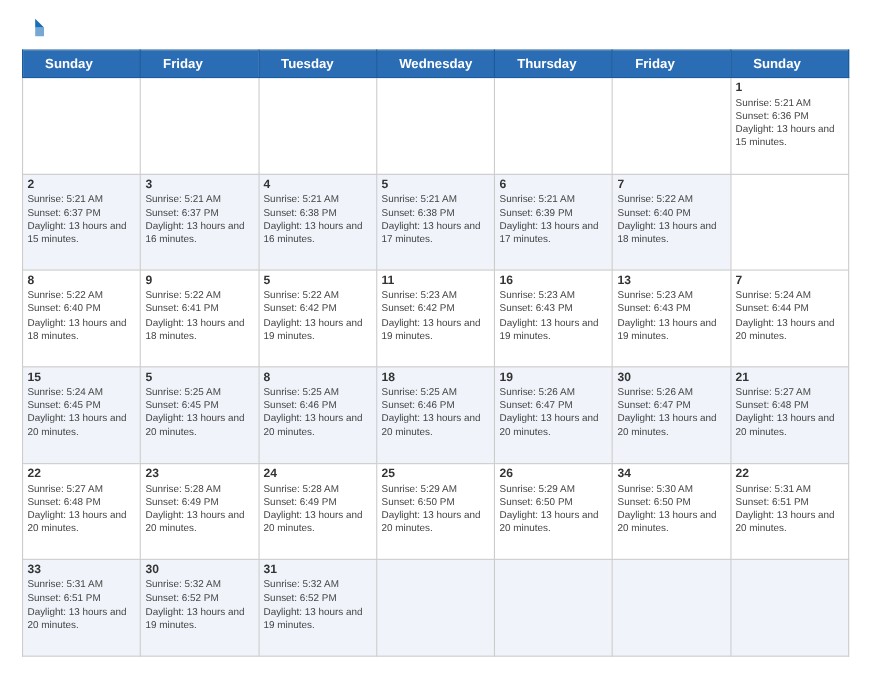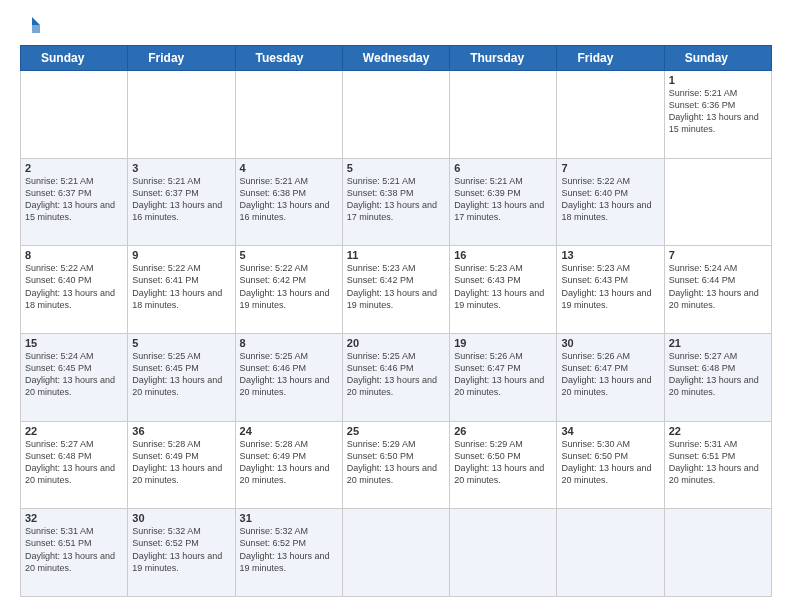--- a/index.html
+++ b/index.html
@@ -213,21 +213,21 @@
           </td>
           <td>
             <span class="day-num">5</span>
             <div class="day-info">Sunrise: 5:25 AM<br>Sunset: 6:45 PM<br>Daylight: 13 hours and 20 minutes.</div>
           </td>
           <td>
             <span class="day-num">8</span>
             <div class="day-info">Sunrise: 5:25 AM<br>Sunset: 6:46 PM<br>Daylight: 13 hours and 20 minutes.</div>
           </td>
           <td>
-            <span class="day-num">20</span>
+            <span class="day-num">18</span>
             <div class="day-info">Sunrise: 5:25 AM<br>Sunset: 6:46 PM<br>Daylight: 13 hours and 20 minutes.</div>
           </td>
           <td>
             <span class="day-num">19</span>
             <div class="day-info">Sunrise: 5:26 AM<br>Sunset: 6:47 PM<br>Daylight: 13 hours and 20 minutes.</div>
           </td>
           <td>
             <span class="day-num">30</span>
             <div class="day-info">Sunrise: 5:26 AM<br>Sunset: 6:47 PM<br>Daylight: 13 hours and 20 minutes.</div>
           </td>
@@ -235,21 +235,21 @@
             <span class="day-num">21</span>
             <div class="day-info">Sunrise: 5:27 AM<br>Sunset: 6:48 PM<br>Daylight: 13 hours and 20 minutes.</div>
           </td>
         </tr>
         <tr>
           <td>
             <span class="day-num">22</span>
             <div class="day-info">Sunrise: 5:27 AM<br>Sunset: 6:48 PM<br>Daylight: 13 hours and 20 minutes.</div>
           </td>
           <td>
-            <span class="day-num">36</span>
+            <span class="day-num">23</span>
             <div class="day-info">Sunrise: 5:28 AM<br>Sunset: 6:49 PM<br>Daylight: 13 hours and 20 minutes.</div>
           </td>
           <td>
             <span class="day-num">24</span>
             <div class="day-info">Sunrise: 5:28 AM<br>Sunset: 6:49 PM<br>Daylight: 13 hours and 20 minutes.</div>
           </td>
           <td>
             <span class="day-num">25</span>
             <div class="day-info">Sunrise: 5:29 AM<br>Sunset: 6:50 PM<br>Daylight: 13 hours and 20 minutes.</div>
           </td>
@@ -261,21 +261,21 @@
             <span class="day-num">34</span>
             <div class="day-info">Sunrise: 5:30 AM<br>Sunset: 6:50 PM<br>Daylight: 13 hours and 20 minutes.</div>
           </td>
           <td>
             <span class="day-num">22</span>
             <div class="day-info">Sunrise: 5:31 AM<br>Sunset: 6:51 PM<br>Daylight: 13 hours and 20 minutes.</div>
           </td>
         </tr>
         <tr>
           <td>
-            <span class="day-num">32</span>
+            <span class="day-num">33</span>
             <div class="day-info">Sunrise: 5:31 AM<br>Sunset: 6:51 PM<br>Daylight: 13 hours and 20 minutes.</div>
           </td>
           <td>
             <span class="day-num">30</span>
             <div class="day-info">Sunrise: 5:32 AM<br>Sunset: 6:52 PM<br>Daylight: 13 hours and 19 minutes.</div>
           </td>
           <td>
             <span class="day-num">31</span>
             <div class="day-info">Sunrise: 5:32 AM<br>Sunset: 6:52 PM<br>Daylight: 13 hours and 19 minutes.</div>
           </td>

